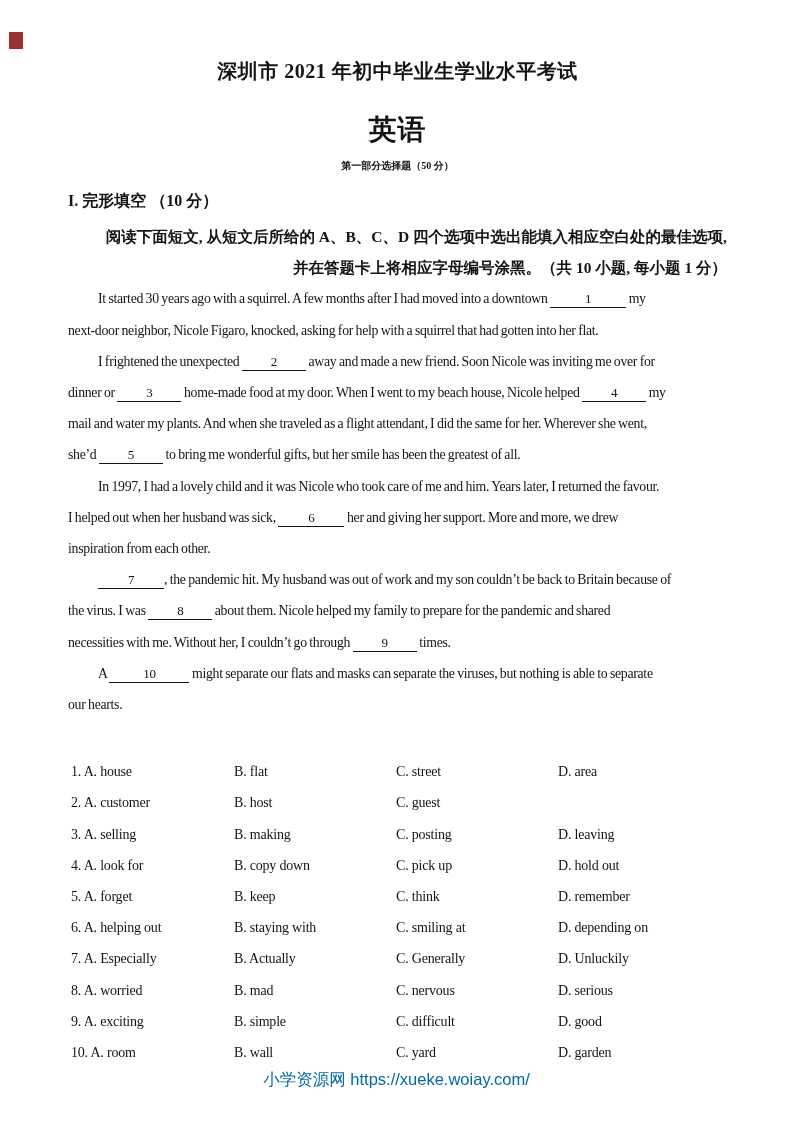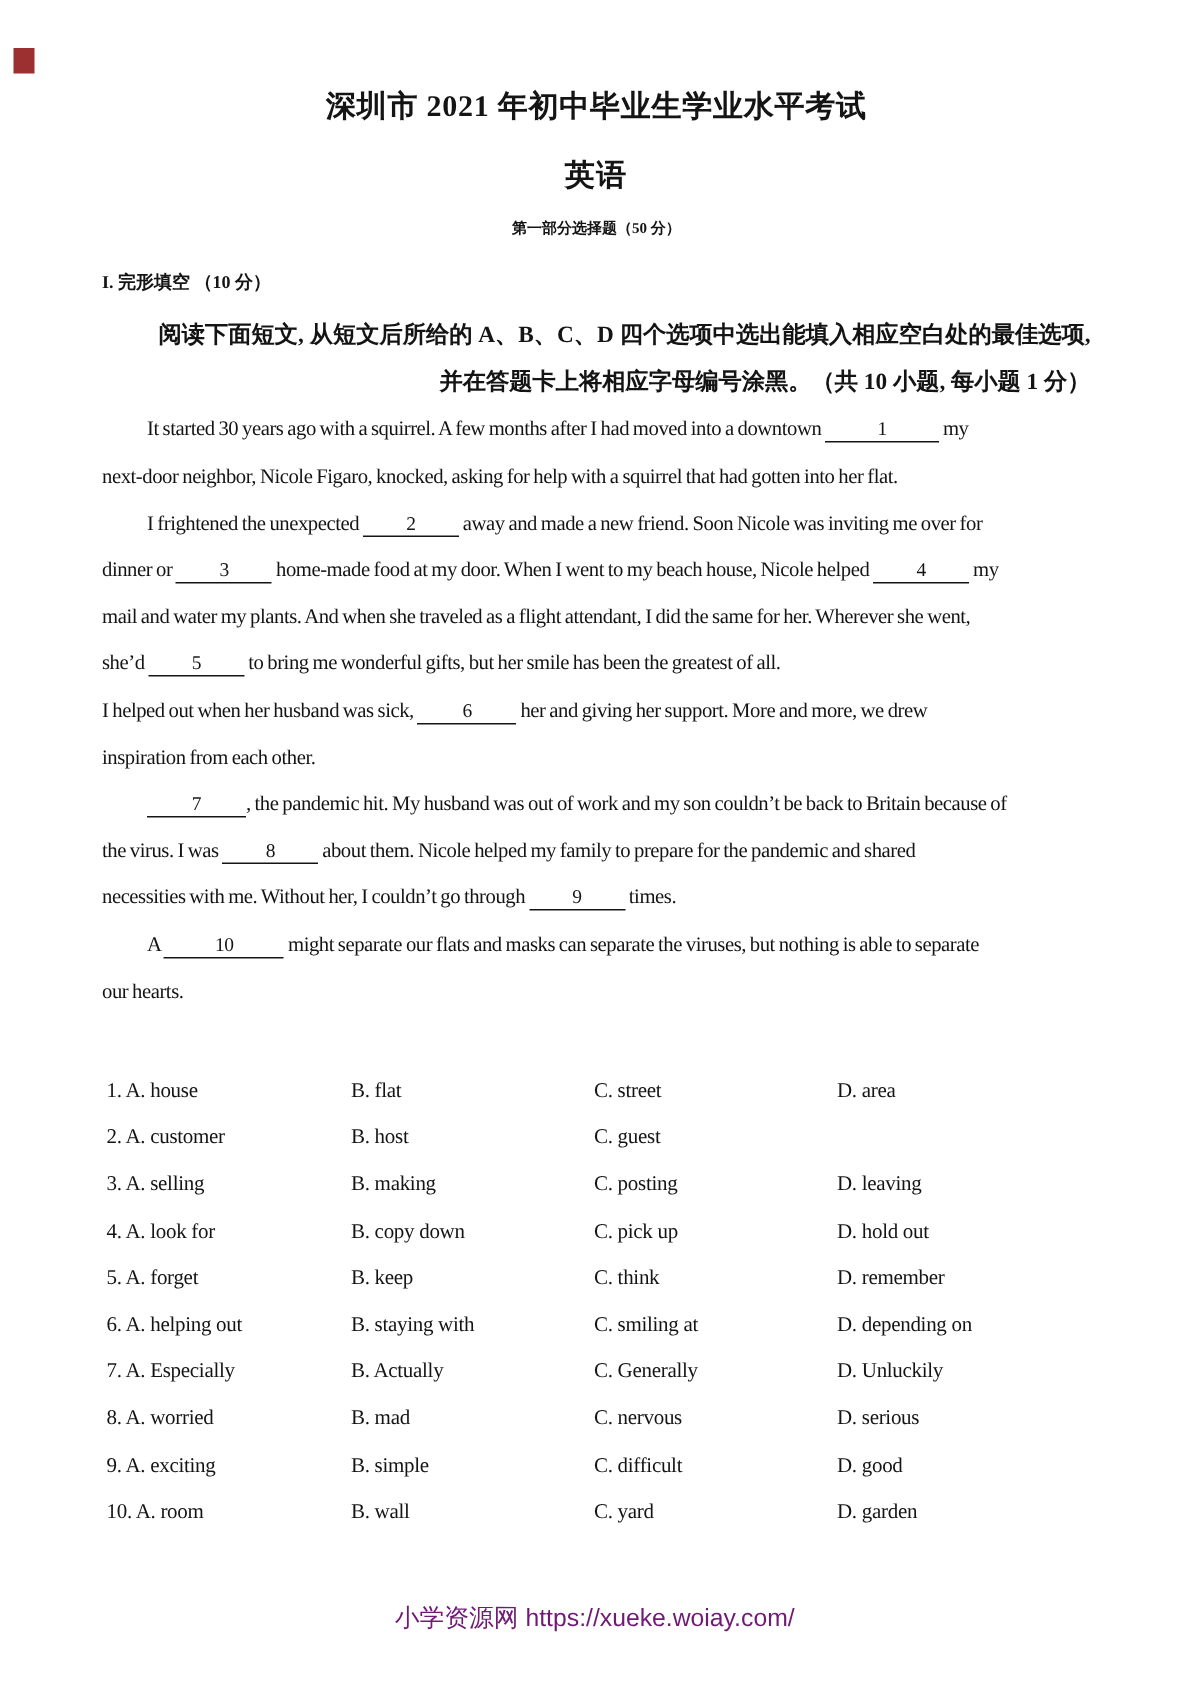--- a/index.html
+++ b/index.html
@@ -15,28 +15,28 @@
     position:absolute; left:9px; top:32px;
     width:14px; height:17px;
   }
   .doc { padding:58px 66px 0 68px; }
   .title {
     text-align:center; font-weight:bold;
     font-size:20px; line-height:26px; letter-spacing:0.5px;
   }
   .subject {
     text-align:center; font-weight:bold;
-    font-size:20px; line-height:26px; margin-top:20px; letter-spacing:1px;
+    font-size:28px; line-height:26px; margin-top:33px; letter-spacing:1px;
   }
   .section-heading {
     text-align:center; font-weight:bold;
     font-size:10px; line-height:22px; margin-top:12px;
   }
   .part-heading {
-    font-weight:bold; font-size:12px; line-height:22px; margin-top:13px;
+    font-weight:bold; font-size:16px; line-height:22px; margin-top:13px;
   }
   .content { margin-top:9px; line-height:31.2px; }
   .instr-line {
     font-weight:bold; font-size:15.5px; white-space:nowrap;text-align:right;
   }
   .line {
     font-size:13.8px; letter-spacing:-0.3px; word-spacing:-0.6px;
     white-space:nowrap;
   }
   .line.indent { padding-left:30px; }
@@ -55,21 +55,21 @@
   }
   .opt-cell:nth-child(1) { width:163px; }
   .opt-cell:nth-child(2) { width:162px; }
   .opt-cell:nth-child(3) { width:162px; }
   .opt-cell:nth-child(4) { flex:1; }
   .footer {
     position:absolute; left:0; right:0; top:1068px;
     text-align:center;
     font-family:"Liberation Sans","DejaVu Sans",sans-serif;
     font-size:16.5px; line-height:22px;
-    color:#701a75;
+    color:#0369a1;
   }
 </style>
 </head>
 <body style="color: rgb(20, 20, 20);">
 
 <div class="red-mark" style="background: rgb(156, 47, 47);"></div>
 
 <div class="doc">
   <div class="title">深圳市 2021 年初中毕业生学业水平考试</div>
   <div class="subject">英语</div>
@@ -85,20 +85,21 @@
           <div class="line indent">It started 30 years ago with a squirrel. A few months after I had moved into a downtown <span class="blank" style="width: 76px;">1</span> my</div>
           <div class="line">next-door neighbor, Nicole Figaro, knocked, asking for help with a squirrel that had gotten into her flat.</div>
         </div>
         <div>
           <div class="line indent">I frightened the unexpected <span class="blank" style="width: 64px;">2</span> away and made a new friend. Soon Nicole was inviting me over for</div>
           <div class="line">dinner or <span class="blank" style="width: 64px;">3</span> home-made food at my door. When I went to my beach house, Nicole helped <span class="blank" style="width: 64px;">4</span> my</div>
           <div class="line">mail and water my plants. And when she traveled as a flight attendant, I did the same for her. Wherever she went,</div>
           <div class="line">she’d <span class="blank" style="width: 64px;">5</span> to bring me wonderful gifts, but her smile has been the greatest of all.</div>
         </div>
         <div>
+          <div class="line indent">In 1997, I had a lovely child and it was Nicole who took care of me and him. Years later, I returned the favour.</div>
           <div class="line">I helped out when her husband was sick, <span class="blank" style="width: 66px;">6</span> her and giving her support. More and more, we drew</div>
           <div class="line">inspiration from each other.</div>
         </div>
         <div>
           <div class="line indent"><span class="blank" style="width: 66px;">7</span>, the pandemic hit. My husband was out of work and my son couldn’t be back to Britain because of</div>
           <div class="line">the virus. I was <span class="blank" style="width: 64px;">8</span> about them. Nicole helped my family to prepare for the pandemic and shared</div>
           <div class="line">necessities with me. Without her, I couldn’t go through <span class="blank" style="width: 64px;">9</span> times.</div>
         </div>
         <div>
           <div class="line indent">A <span class="blank" style="width: 80px;">10</span> might separate our flats and masks can separate the viruses, but nothing is able to separate</div>

